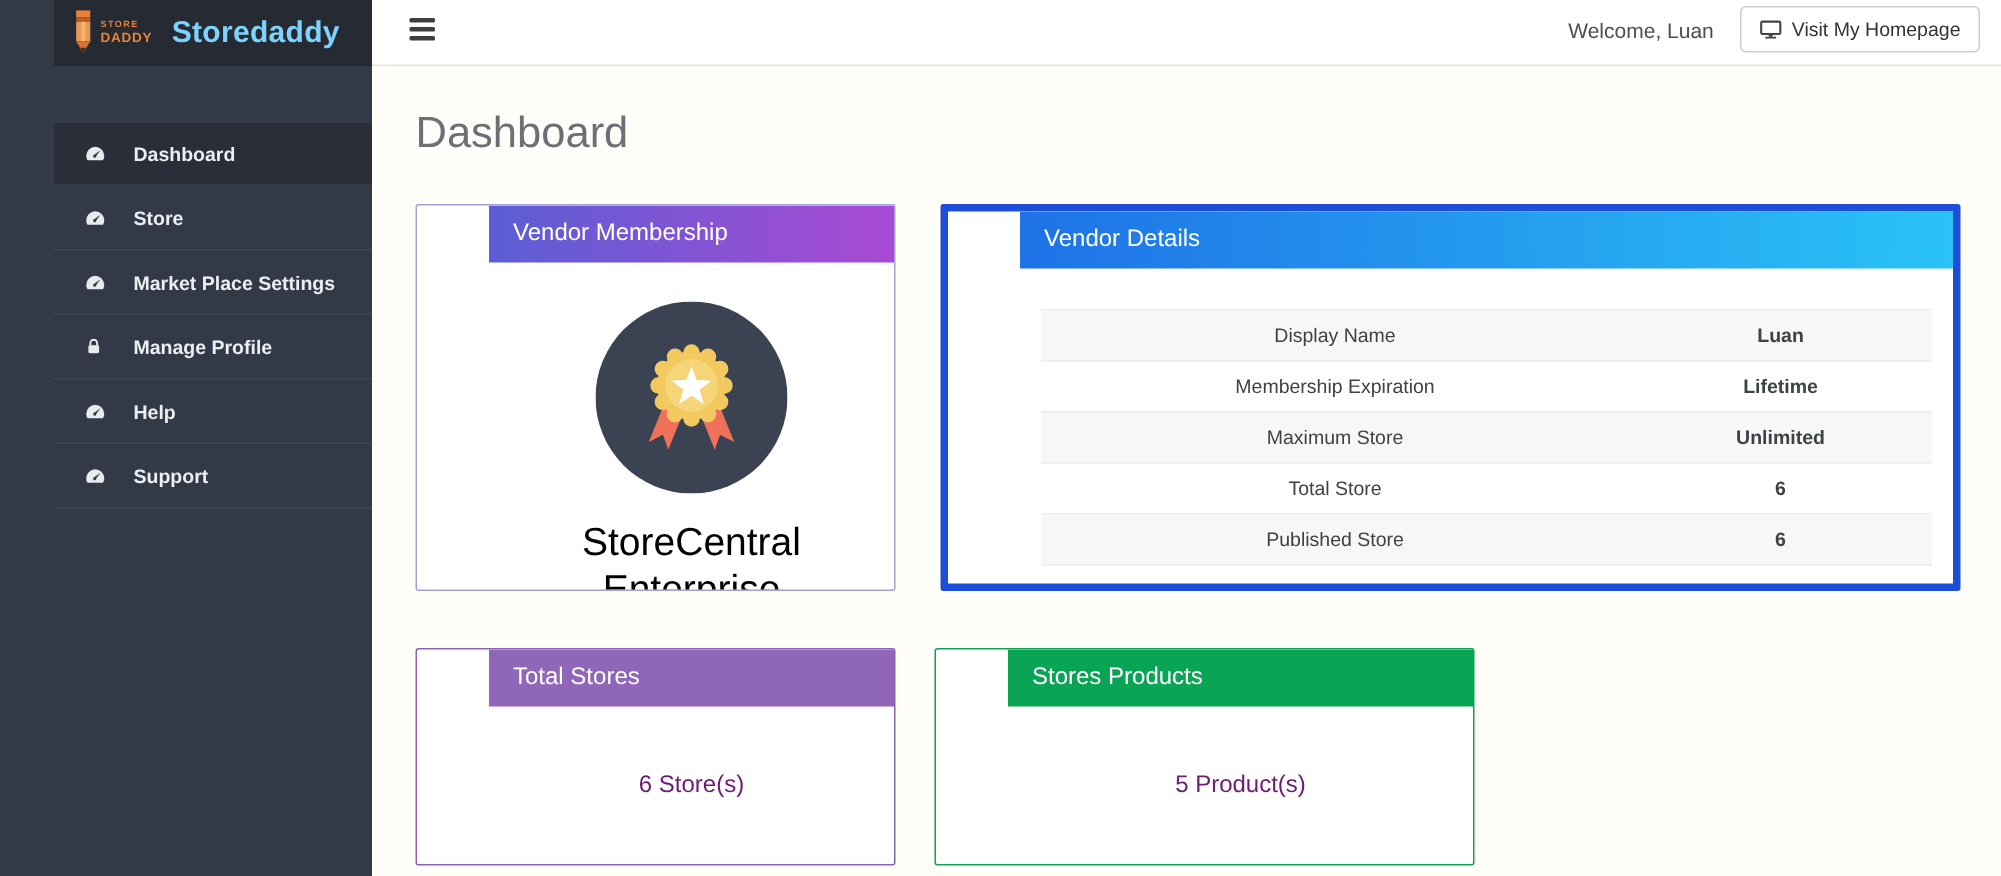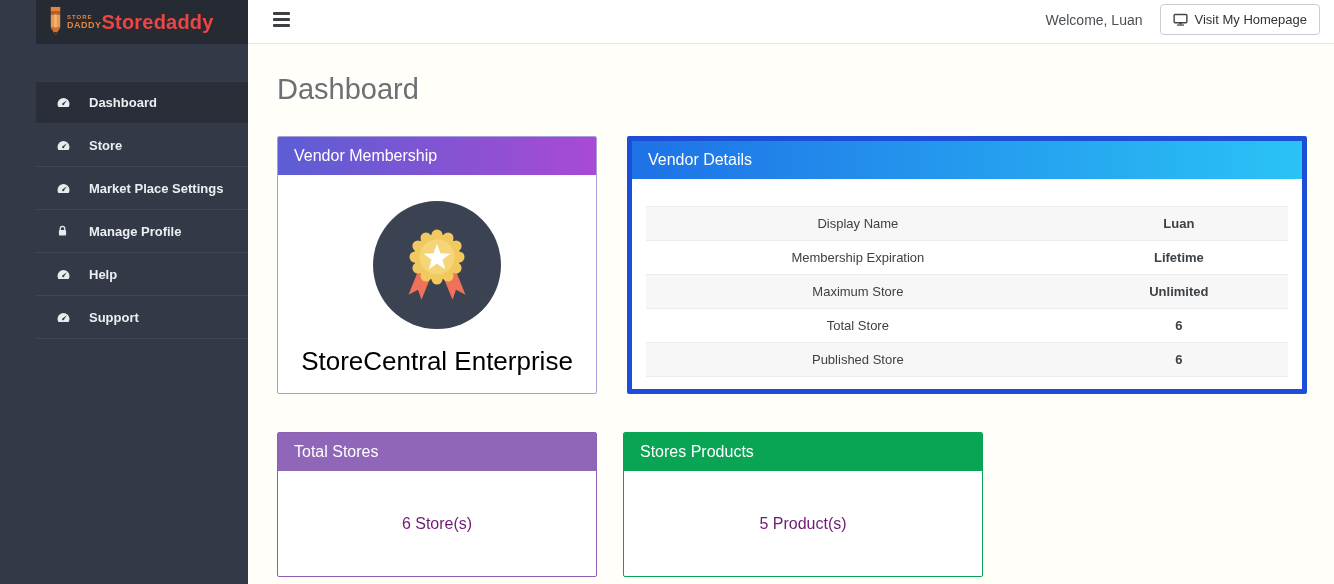--- a/index.html
+++ b/index.html
@@ -20,21 +20,21 @@
   }
   .sidebar-header {
     height:44px; background:#262a33;
     display:flex; align-items:center; padding:0 10px;
     cursor:pointer;
   }
   .logo-mini { display:flex; align-items:center; }
   .logo-word { display:flex; flex-direction:column; margin-left:2px; line-height:1; }
   .logo-word .l1 { font-size:6px; font-weight:bold; color:#e8833a; letter-spacing:1px; }
   .logo-word .l2 { font-size:9px; font-weight:bold; color:#e8833a; letter-spacing:.5px; margin-top:1px;}
-  .brand-text { color:#ef4444; font-size:20px; font-weight:bold; letter-spacing:.2px; }
+  .brand-text { color:#7dd3fc; font-size:20px; font-weight:bold; margin-left:13px; letter-spacing:.2px; }
 
   .menu { margin-top:37px; display:flex; flex-direction:column; }
   .menu-item {
     height:43px; display:flex; align-items:center; padding:0 20px;
     border-bottom:1px solid rgba(255,255,255,.07);
     text-decoration:none; cursor:pointer;
   }
   .menu-item:first-child { border-top:1px solid rgba(255,255,255,.07); }
   .menu-item.active { background:#2a2e38; }
   .menu-icon { width:24px; display:flex; align-items:center; }
@@ -56,21 +56,21 @@
     padding:7px 12px; font-size:13px; color:#333; cursor:pointer;
     font-family:"Liberation Sans", sans-serif;
   }
 
   
   .main { position:absolute; left:248px; top:44px; right:0; bottom:0; padding:21px 27px 0 29px; }
   .page-title { font-size:29px; font-weight:400; color:#6c7076; margin:8px 0 30px; }
 
   .row { display:flex; gap:30px; }
   .row + .row { margin-top:38px;gap:26px; }
-  .card { background:#fff; border-radius:2px; overflow:hidden; }
+  .card { background:#fff; border-radius:2px; overflow:hidden;padding-left:48px; }
   .card-header { height:38px; display:flex; align-items:center; padding:0 16px; color:#fff; font-size:16px; }
 
   .card-membership { width:320px; height:258px; border:1px solid #a6a0da; }
   .hdr-membership { background:linear-gradient(90deg,#5b5ed4,#a94ad3); }
   .card-details { flex:1; height:258px; border:5px solid #1d4ed8; }
   .hdr-details { background:linear-gradient(90deg,#1e72e6,#2ac3f6); }
   .card-stores { width:320px; height:145px; border:1px solid #8d5fb5; }
   .hdr-stores { background:#9066b8; }
   .card-products { width:360px; height:145px; border:1px solid #0aa455; }
   .hdr-products { background:#0aa455; }

